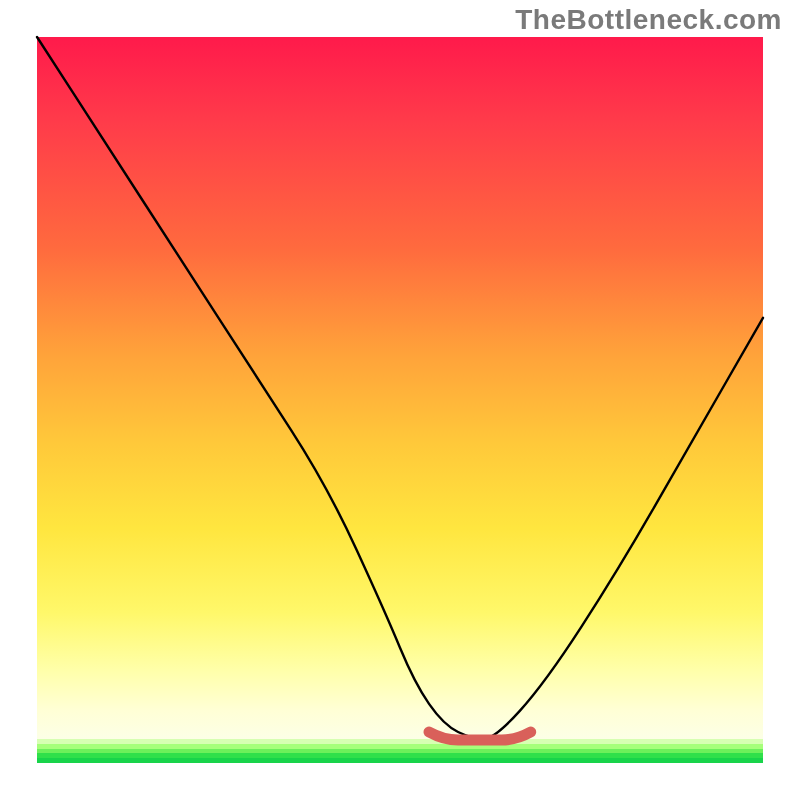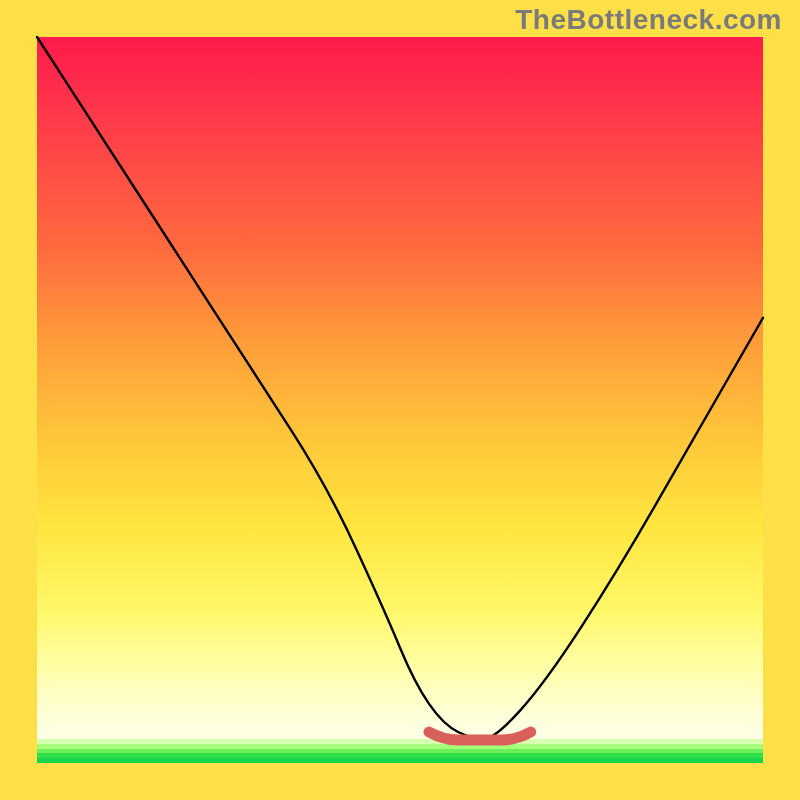--- a/index.html
+++ b/index.html
@@ -10,21 +10,21 @@
     background: #000;
     overflow: hidden;
     font-family: Arial, Helvetica, sans-serif;
   }
   .frame {
     position: absolute;
     left: 0;
     top: 0;
     width: 800px;
     height: 800px;
-    background: #fde047;
+    background: #ffffff;
   }
   .watermark {
     position: absolute;
     right: 18px;
     top: 4px;
     font-size: 28px;
     font-weight: 600;
     color: #7a7a7a;
     letter-spacing: 0.5px;
     user-select: none;

